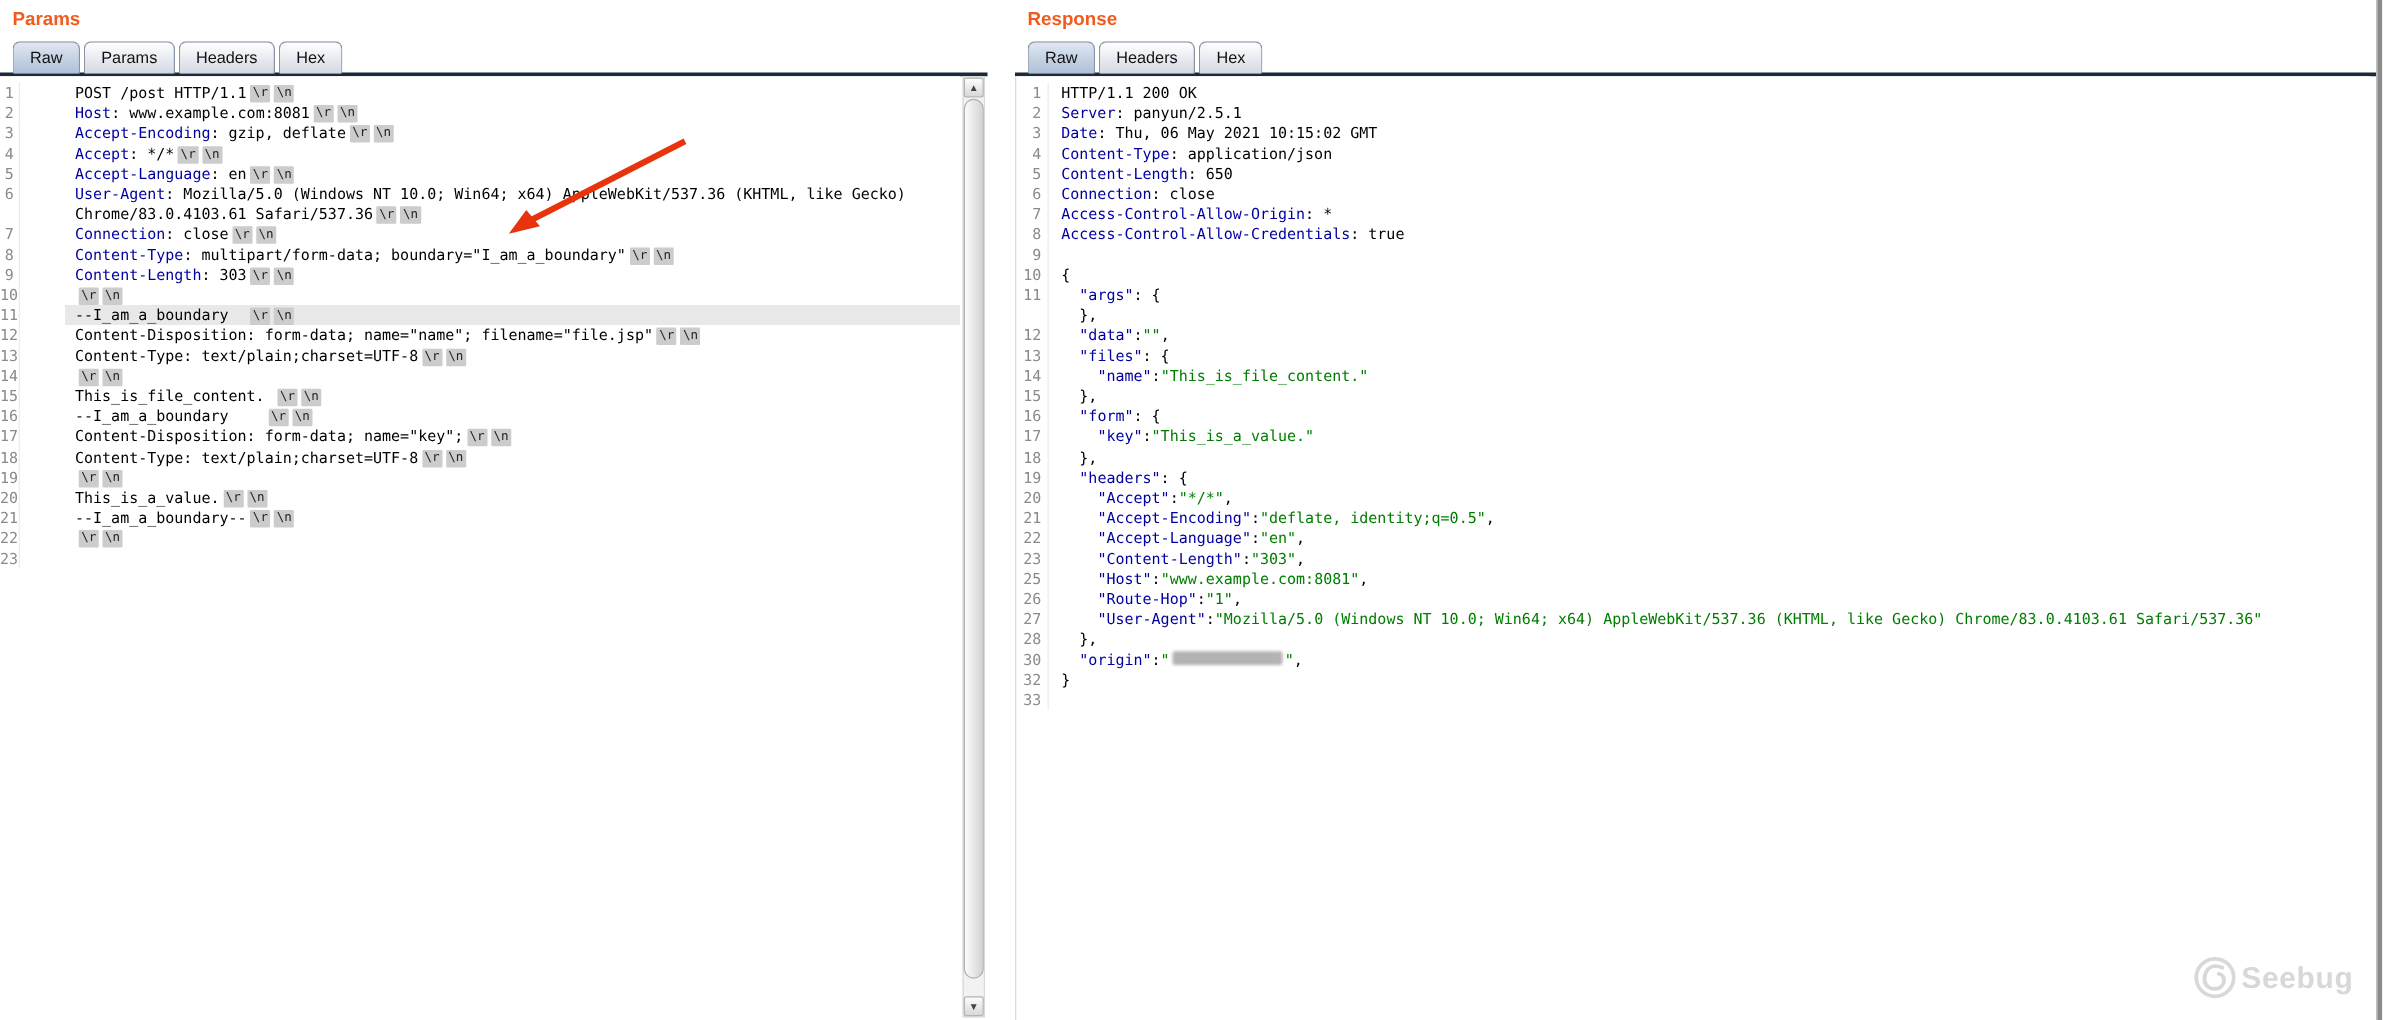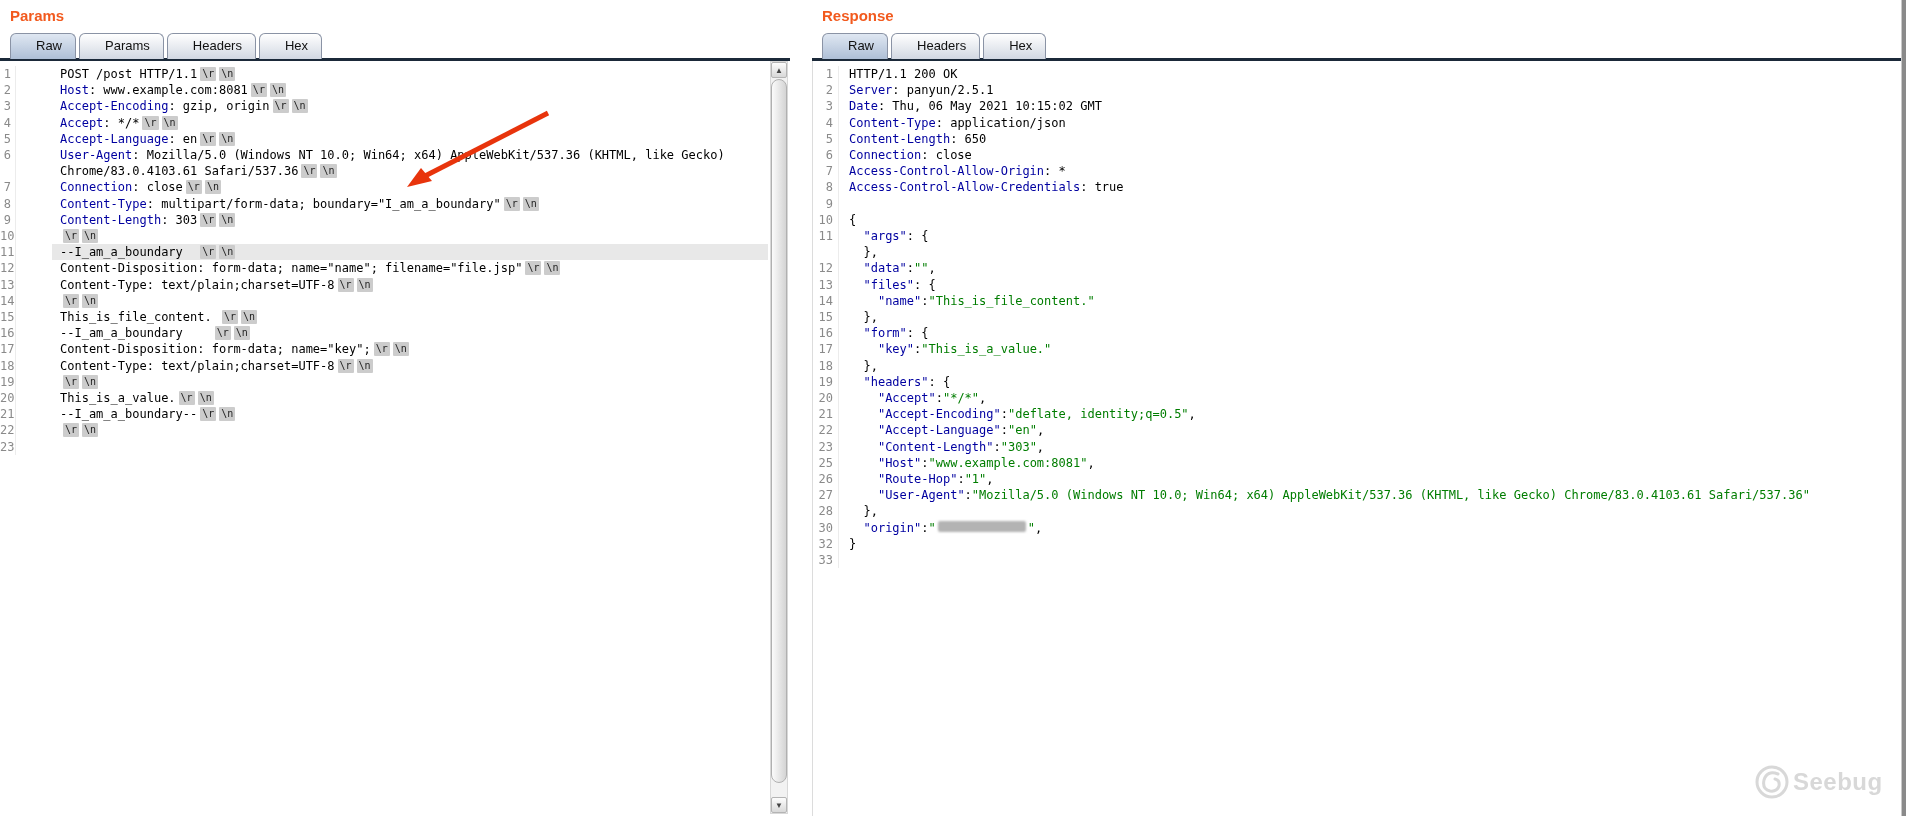--- a/index.html
+++ b/index.html
@@ -8,21 +8,21 @@
   }
   *{box-sizing:border-box;margin:0;padding:0;}
   html,body{background:#fff;}
   .screen{position:relative;width:1906px;height:816px;background:#fff;overflow:hidden;
           font-family:"Liberation Sans",sans-serif;}
   .panel{position:absolute;top:0;height:816px;}
   .panel.req{left:0;width:790px;}
   .panel.resp{left:812px;width:1089px;}
   .ptitle{position:absolute;left:10px;top:7px;font-size:15px;font-weight:bold;color:var(--orange);}
   .tabs{position:absolute;left:10px;top:30px;display:flex;align-items:flex-end;height:29px;z-index:2;}
-  .tab{height:26px;padding:4px 13px 0 25px;margin-right:3px;font-size:13px;color:#111;
+  .tab{height:26px;padding:4px 13px 0 13px;margin-right:3px;font-size:13px;color:#111;
        border:1px solid #8a93a5;border-bottom:none;border-radius:6px 6px 0 0;
        background:linear-gradient(#ffffff,#d2d8e2);cursor:default;}
   .tab.active{background:linear-gradient(#dfe7f2,#aebfd6);}
   .underline{position:absolute;left:0;top:58px;width:100%;height:3px;background:var(--underline);}
   .editor{position:absolute;left:0;top:61px;bottom:0;padding-top:5px;overflow:hidden;
           font-family:"DejaVu Sans Mono",monospace;font-size:12px;background:#fff;}
   .editor.reqe{right:22px;}
   .editor.respe{right:5px;border-left:1px solid #dcdcdc;}
   .row{display:flex;min-height:16.2px;line-height:16.2px;}
   .ln{flex:0 0 auto;text-align:right;color:var(--lnc);border-right:1px solid #ececec;}
@@ -74,21 +74,21 @@
         <div class="row">
           <span class="ln">1</span>
           <span class="ct"><span class="seg-p">POST /post HTTP/1.1</span><span class="chip">\r</span><span class="chip">\n</span></span>
         </div>
         <div class="row">
           <span class="ln">2</span>
           <span class="ct"><span class="seg-hdr">Host</span><span class="seg-p">: www.example.com:8081</span><span class="chip">\r</span><span class="chip">\n</span></span>
         </div>
         <div class="row">
           <span class="ln">3</span>
-          <span class="ct"><span class="seg-hdr">Accept-Encoding</span><span class="seg-p">: gzip, origin</span><span class="chip">\r</span><span class="chip">\n</span></span>
+          <span class="ct"><span class="seg-hdr">Accept-Encoding</span><span class="seg-p">: gzip, deflate</span><span class="chip">\r</span><span class="chip">\n</span></span>
         </div>
         <div class="row">
           <span class="ln">4</span>
           <span class="ct"><span class="seg-hdr">Accept</span><span class="seg-p">: */*</span><span class="chip">\r</span><span class="chip">\n</span></span>
         </div>
         <div class="row">
           <span class="ln">5</span>
           <span class="ct"><span class="seg-hdr">Accept-Language</span><span class="seg-p">: en</span><span class="chip">\r</span><span class="chip">\n</span></span>
         </div>
         <div class="row">

